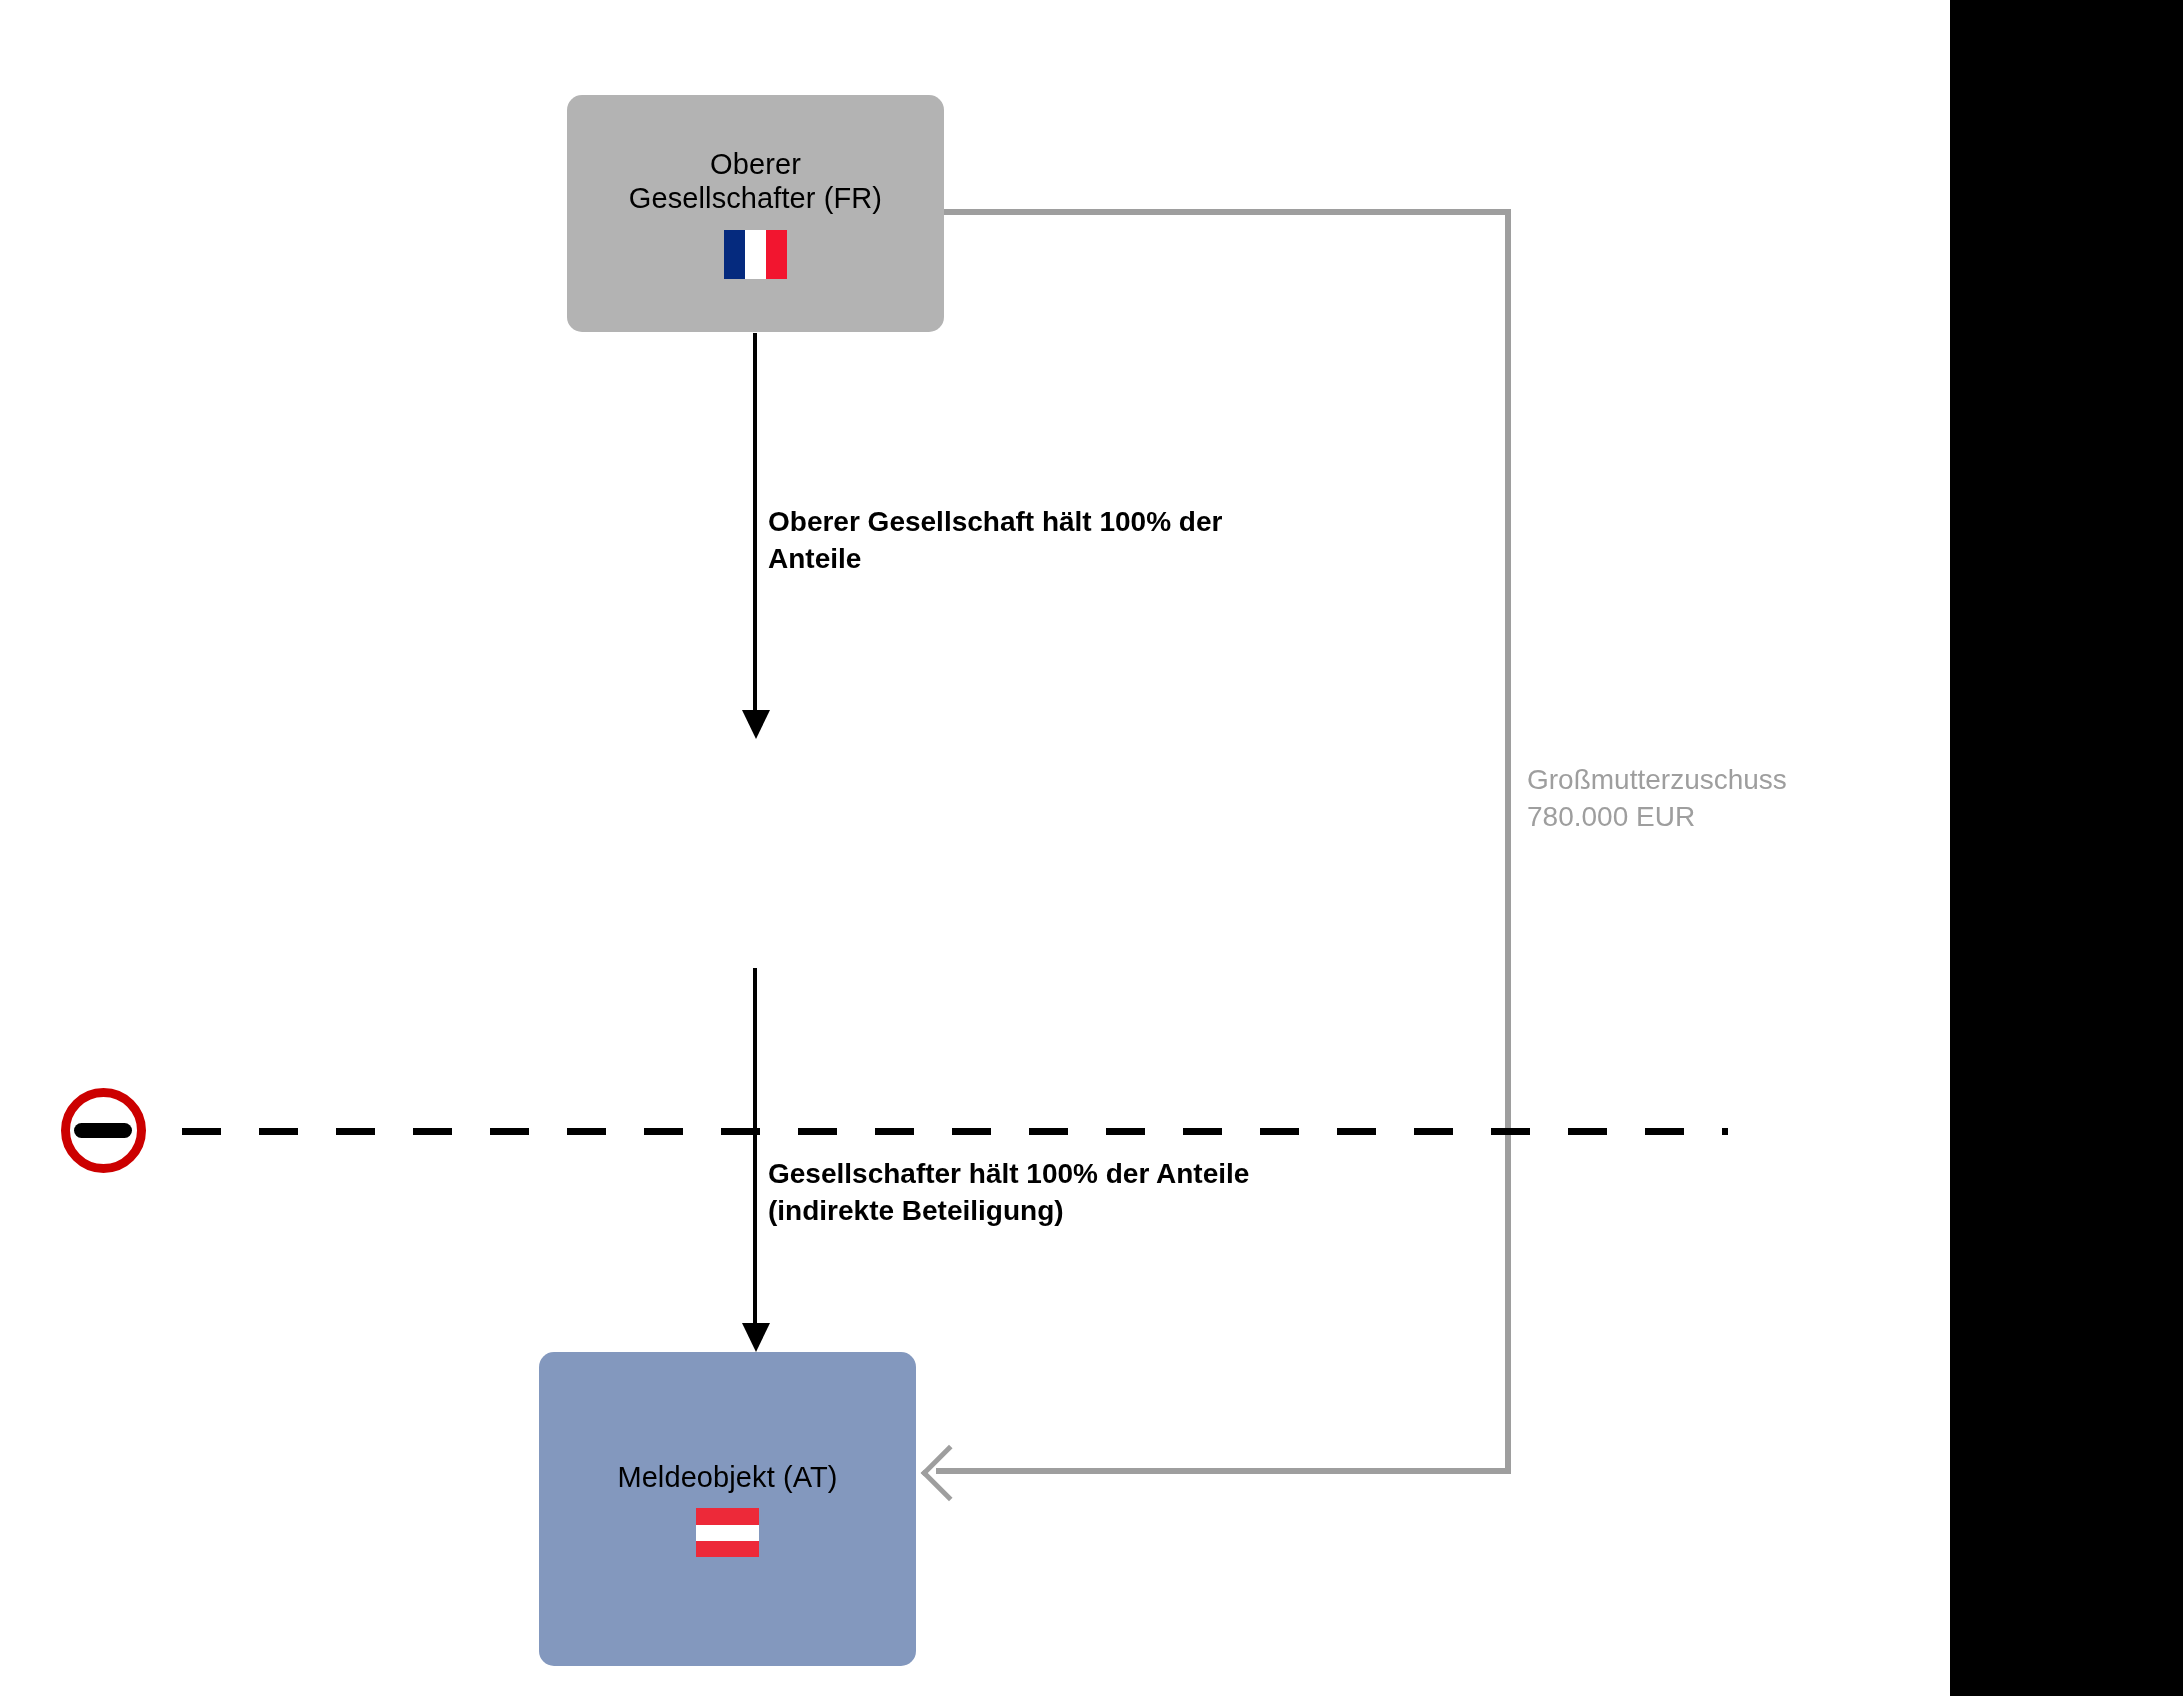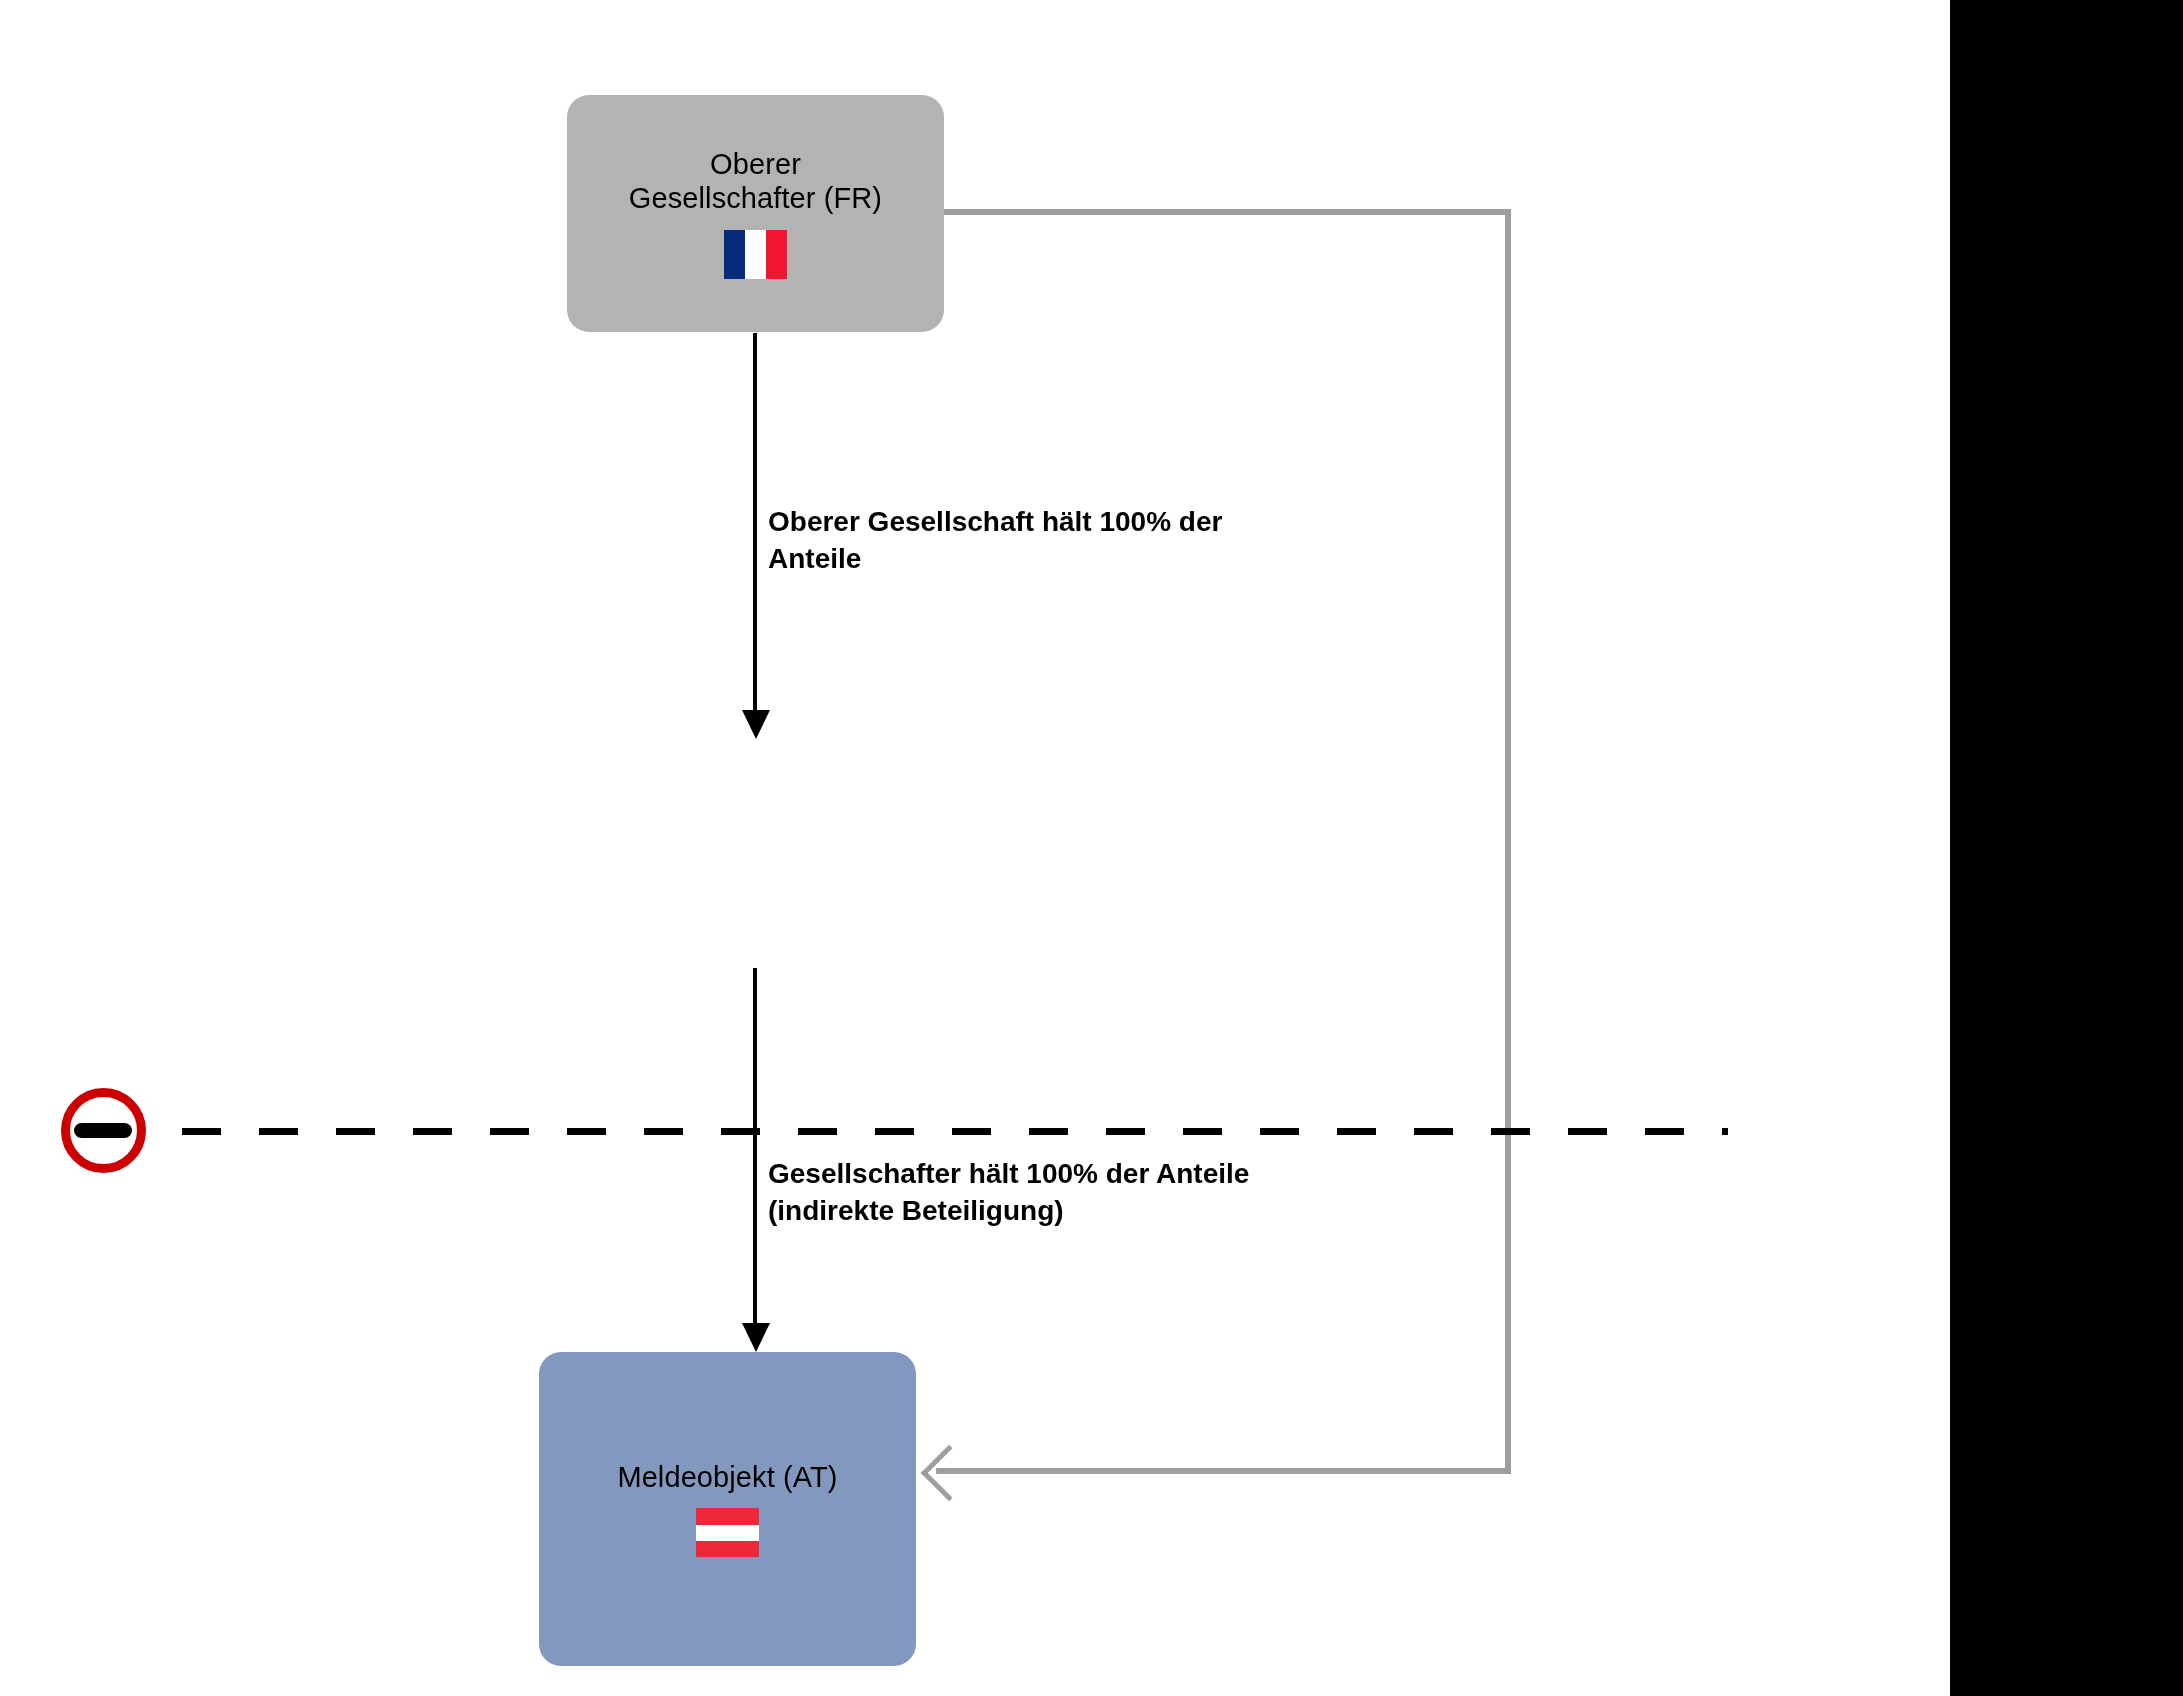--- a/index.html
+++ b/index.html
@@ -25,21 +25,21 @@
     top: 0;
     left: 1950px;
     width: 233px;
     height: 1696px;
     background: #000000;
   }
   
   .node {
     position: absolute;
     box-sizing: border-box;
-    border-radius: 22px;
+    border-radius: 15px;
     display: flex;
     flex-direction: column;
     align-items: center;
     justify-content: center;
   }
   .node-label {
     color: #000000;
     font-size: 29px;
     line-height: 1.17;
     text-align: center;
@@ -185,20 +185,22 @@
 <body>
 
 <div id="canvas">
 
   <div class="side-band"></div>
 
   <div class="gray-seg" id="gray-top"></div>
   <div class="gray-seg" id="gray-right"></div>
   <div class="gray-seg" id="gray-bot"></div>
   <div class="gray-head" id="gray-arrowhead"></div>
+  <div id="gray-label">Großmutterzuschuss
+780.000 EUR</div>
 
   <div class="conn-shaft" id="edge1-shaft"></div>
   <div class="conn-head" id="edge1-head"></div>
   <div class="edge-label" id="edge1-label">Oberer Gesellschaft hält 100% der
 Anteile</div>
 
   <div class="conn-shaft" id="edge2-shaft"></div>
   <div class="conn-head" id="edge2-head"></div>
   <div class="edge-label" id="edge2-label">Gesellschafter hält 100% der Anteile
 (indirekte Beteiligung)</div>

